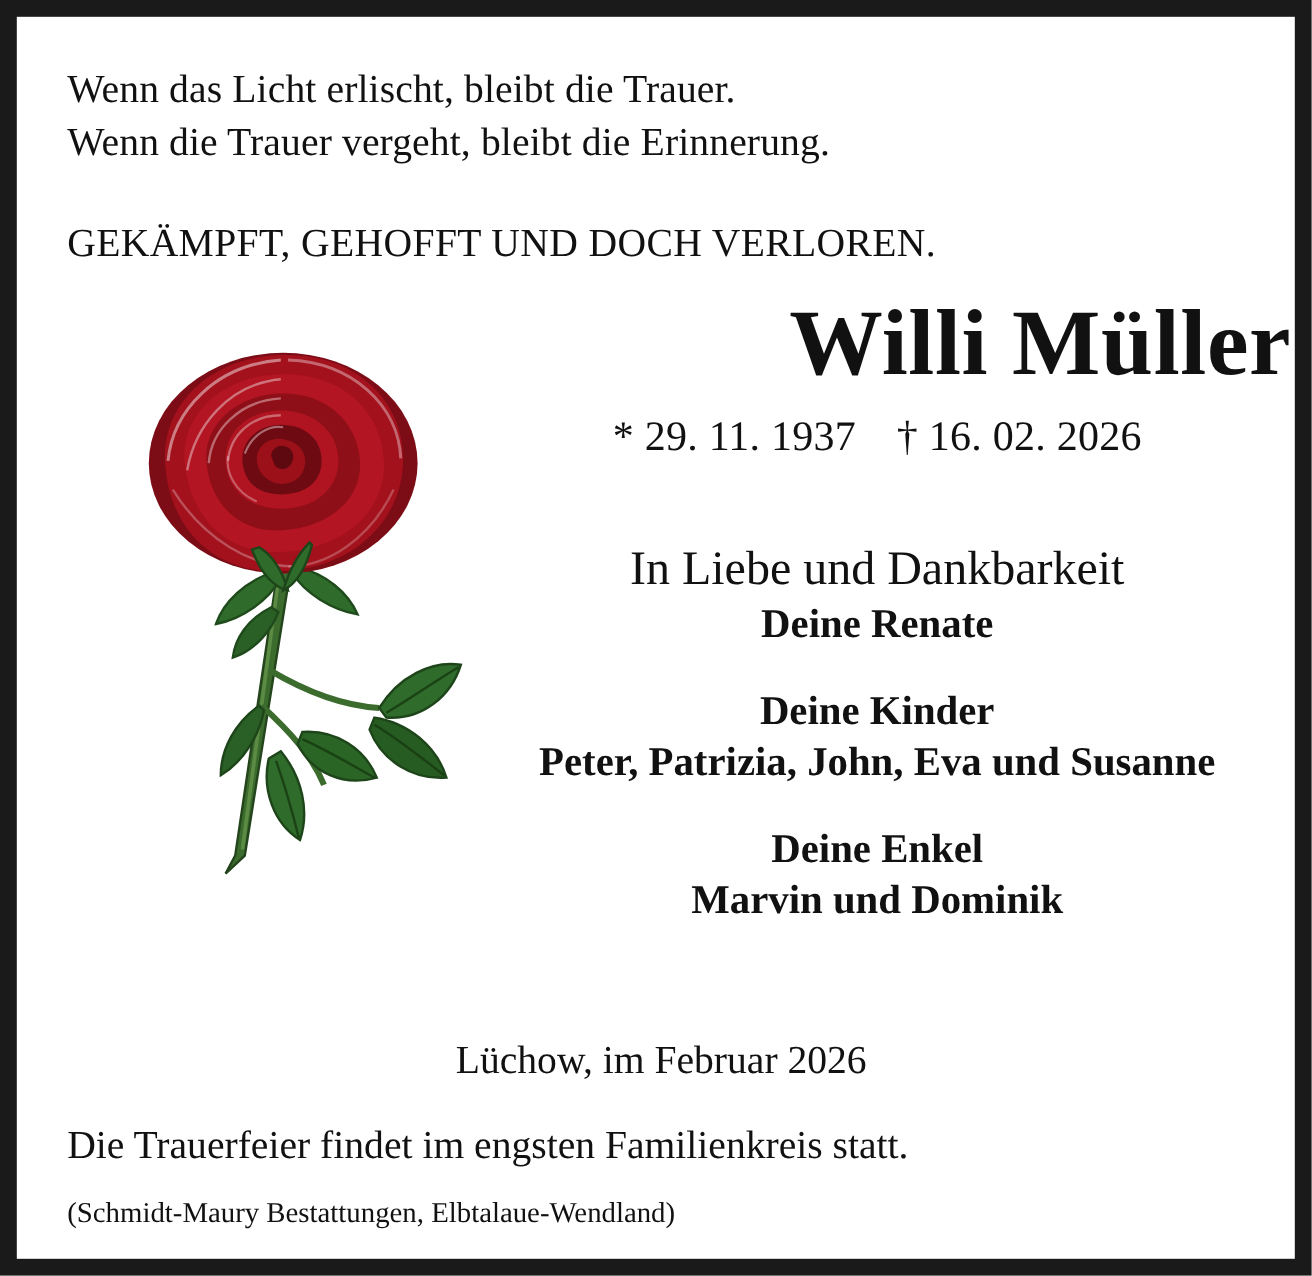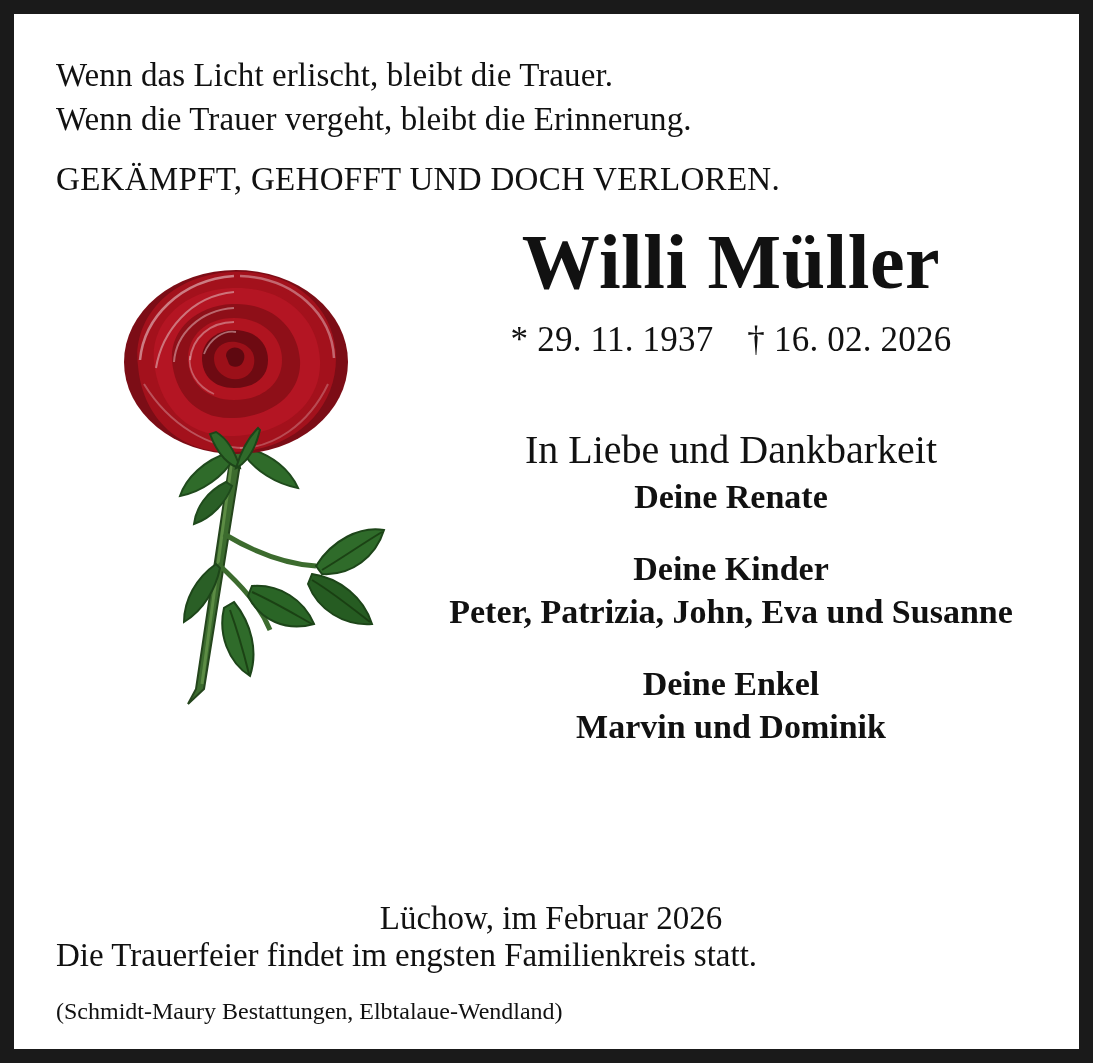--- a/index.html
+++ b/index.html
@@ -27,21 +27,21 @@
   .verse {
     font-size: 33px;
     line-height: 1.32;
     letter-spacing: 0.1px;
     margin-top: 14px;
   }
   .verse div { white-space: nowrap; }
 
   .subtitle {
     font-size: 33px;
-    margin-top: 20px;
+    margin-top: 44px;
     letter-spacing: 0.3px;
   }
 
   .body-area {
     position: relative;
     margin-top: 24px;
     height: 560px;
   }
 
   
@@ -60,20 +60,21 @@
     left: 330px;
     top: 0;
     width: 690px;
     text-align: center;
   }
   .name {
     font-size: 78px;
     font-weight: bold;
     line-height: 1.02;
     letter-spacing: 0.5px;
+    text-align: right;
   }
   .dates {
     font-size: 35px;
     margin-top: 18px;
     letter-spacing: 0.2px;
   }
   .dates .gap { display: inline-block; width: 34px; }
 
   .tribute {
     position: absolute;
@@ -100,20 +101,21 @@
     left: 42px;
     bottom: 24px;
     width: 990px;
   }
   .place {
     font-size: 33px;
     text-align: center;
   }
   .ceremony {
     font-size: 33px;
+    margin-top: 34px;
   }
   .undertaker {
     font-size: 24px;
     margin-top: 24px;
   }
 </style>
 </head>
 <body>
 
 <div class="obituary">

